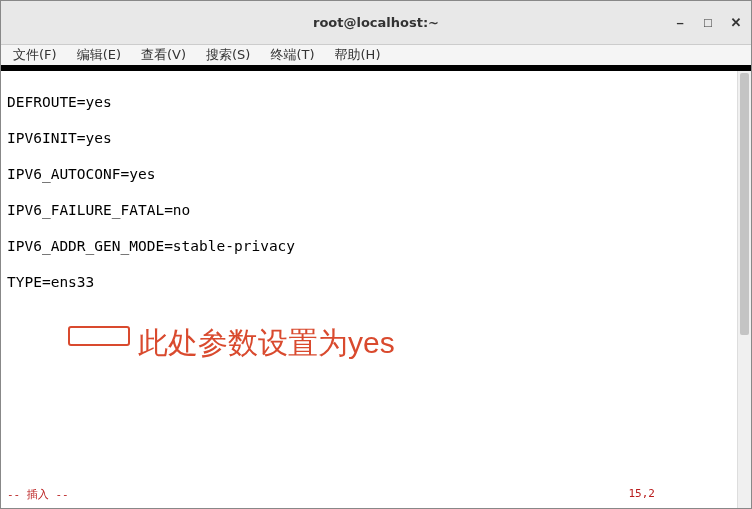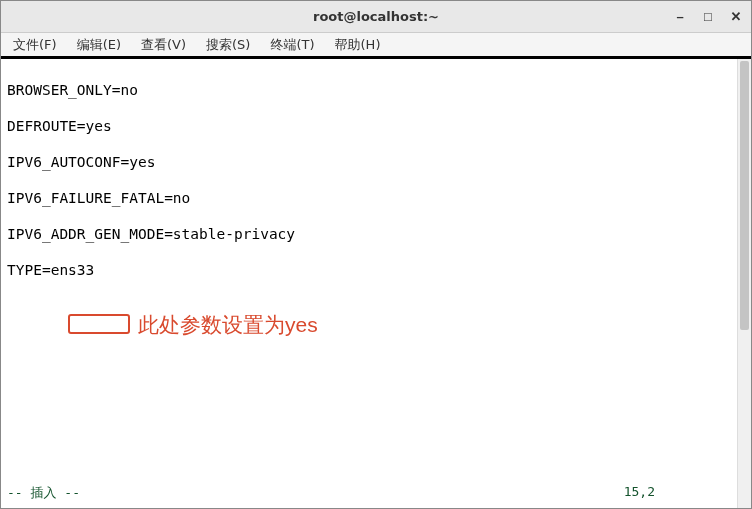--- a/index.html
+++ b/index.html
@@ -16,21 +16,21 @@
     }
     .window {
       background: #ffffff;
       border: 1px solid #888;
       width: 752px;
       height: 509px;
       display: flex;
       flex-direction: column;
     }
     .titlebar {
-      height: 32px;
+      height: 44px;
       background: #e8e8e8;
       border-bottom: 1px solid #ccc;
       display: flex;
       align-items: center;
       justify-content: center;
       position: relative;
       font-family: "DejaVu Sans", Arial, sans-serif;
       font-size: 13px;
       font-weight: bold;
       color: #333;
@@ -51,21 +51,21 @@
       align-items: center;
       justify-content: center;
       font-family: Arial, sans-serif;
       font-size: 13px;
       color: #333;
       cursor: pointer;
     }
     .menubar {
       height: 26px;
       background: #f5f5f5;
-      border-bottom: 3px solid #000000;
+      border-bottom: 6px solid #000000;
       display: flex;
       align-items: center;
       padding: 0 8px;
       gap: 12px;
       font-family: "DejaVu Sans", Arial, sans-serif;
       font-size: 13px;
       color: #333;
     }
     .menu-item {
       cursor: pointer;
@@ -92,32 +92,32 @@
     .highlight-box {
       position: absolute;
       border: 2px solid #d94a2e;
       border-radius: 3px;
       pointer-events: none;
     }
     .annotation {
       position: absolute;
       color: #d94a2e;
       font-family: "SimSun", "Microsoft YaHei", sans-serif;
-      font-size: 21px;
+      font-size: 30px;
       font-weight: normal;
       pointer-events: none;
     }
     .status-line {
       position: absolute;
       bottom: 6px;
       left: 6px;
       right: 6px;
       font-family: "DejaVu Sans Mono", "Consolas", monospace;
-      font-size: 13px;
-      color: #14532d;
+      font-size: 11px;
+      color: #b91c1c;
       display: flex;
     }
     .status-mode {
       flex: 0 0 auto;
     }
     .status-pos {
       position: absolute;
       right: 90px;
     }
     .scrollbar {
@@ -156,22 +156,22 @@
     <span class="menu-item">文件(F)</span>
     <span class="menu-item">编辑(E)</span>
     <span class="menu-item">查看(V)</span>
     <span class="menu-item">搜索(S)</span>
     <span class="menu-item">终端(T)</span>
     <span class="menu-item">帮助(H)</span>
   </div>
 
   <div class="terminal-area">
     <div class="terminal-content">
-<span class="config-line">BROWSER_ONLY=no</span>
 <span class="config-line">DEFROUTE=yes</span>
+<span class="config-line">IPV6INIT=yes</span>
 <span class="config-line">IPV6_AUTOCONF=yes</span>
 <span class="config-line">IPV6_FAILURE_FATAL=no</span>
 <span class="config-line">IPV6_ADDR_GEN_MODE=stable-privacy</span>
 <span class="config-line">TYPE=ens33</span>
 
 
 
 
 
 

